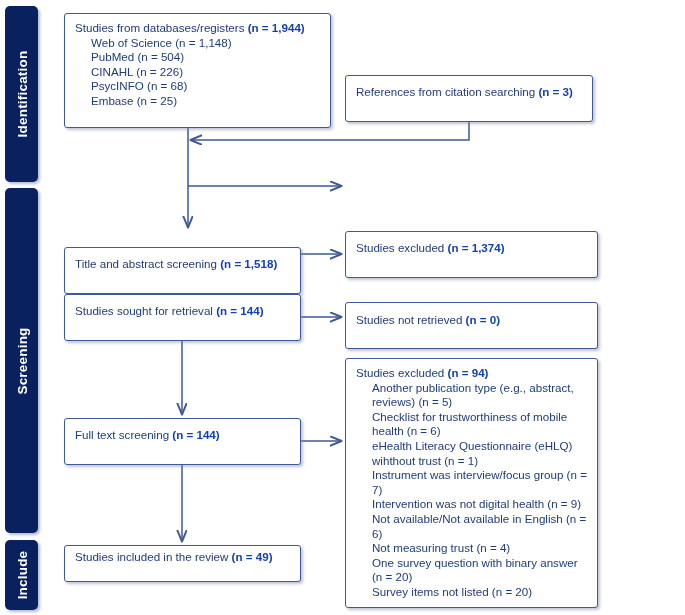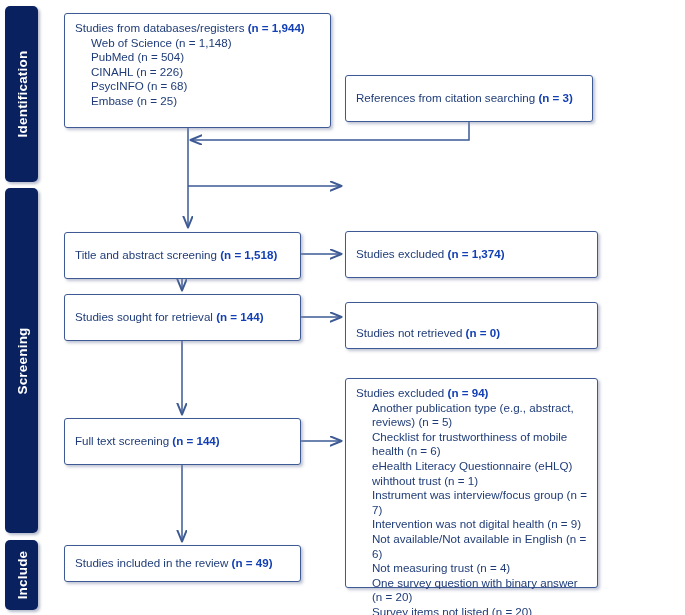--- a/index.html
+++ b/index.html
@@ -46,38 +46,38 @@
   .box {
     position: absolute;
     box-sizing: border-box;
     background: #ffffff;
     border: 1.4px solid #3d5a94;
     border-radius: 3px;
     box-shadow: 2px 2px 3px rgba(130,140,170,0.5);
     color: #1f3c78;
     font-size: 11.6px;
     line-height: 14.6px;
-    padding: 7px 8px 7px 10px;
+    padding: 7px 8px 20px 10px;
   }
   .box .line { white-space: nowrap; }
   .box .line.wrap { white-space: normal; }
   .box .indent { padding-left: 16px; }
   .box b { font-weight: bold; color: #123fb5; }
   .box .hdr { color: #1f3c78; }
 
   
   #box-databases    { left: 64px;  top: 13px;  width: 267px; height: 115px; }
   #box-citation     { left: 345px; top: 75px;  width: 248px; height: 47px;  display:flex; align-items:center; }
   #box-removed      { left: 345px; top: 152px; width: 253px; height: 69px;  }
-  #box-title-abs    { left: 64px;  top: 232px; width: 237px; height: 47px;  display:flex; align-items:center; }
+  #box-title-abs    { left: 64px;  top: 247px; width: 237px; height: 47px;  display:flex; align-items:center; }
   #box-excl-1374    { left: 345px; top: 231px; width: 253px; height: 47px;  display:flex; align-items:center; }
   #box-sought       { left: 64px;  top: 294px; width: 237px; height: 47px;  display:flex; align-items:center; }
   #box-notretrieved { left: 345px; top: 294px; width: 253px; height: 47px;  display:flex; align-items:flex-end;margin-top:8px; }
   #box-fulltext     { left: 64px;  top: 418px; width: 237px; height: 47px;  display:flex; align-items:center; }
-  #box-excl-94      { left: 345px; top: 378px; width: 253px; height: 210px; }
+  #box-excl-94      { left: 345px; top: 358px; width: 253px; height: 250px; }
   #box-included     { left: 64px;  top: 545px; width: 237px; height: 37px;  display:flex; align-items:center;text-align:center; }
 
   
   #connectors {
     position: absolute;
     left: 0; top: 0;
     width: 685px; height: 615px;
     pointer-events: none;
   }
 </style>

